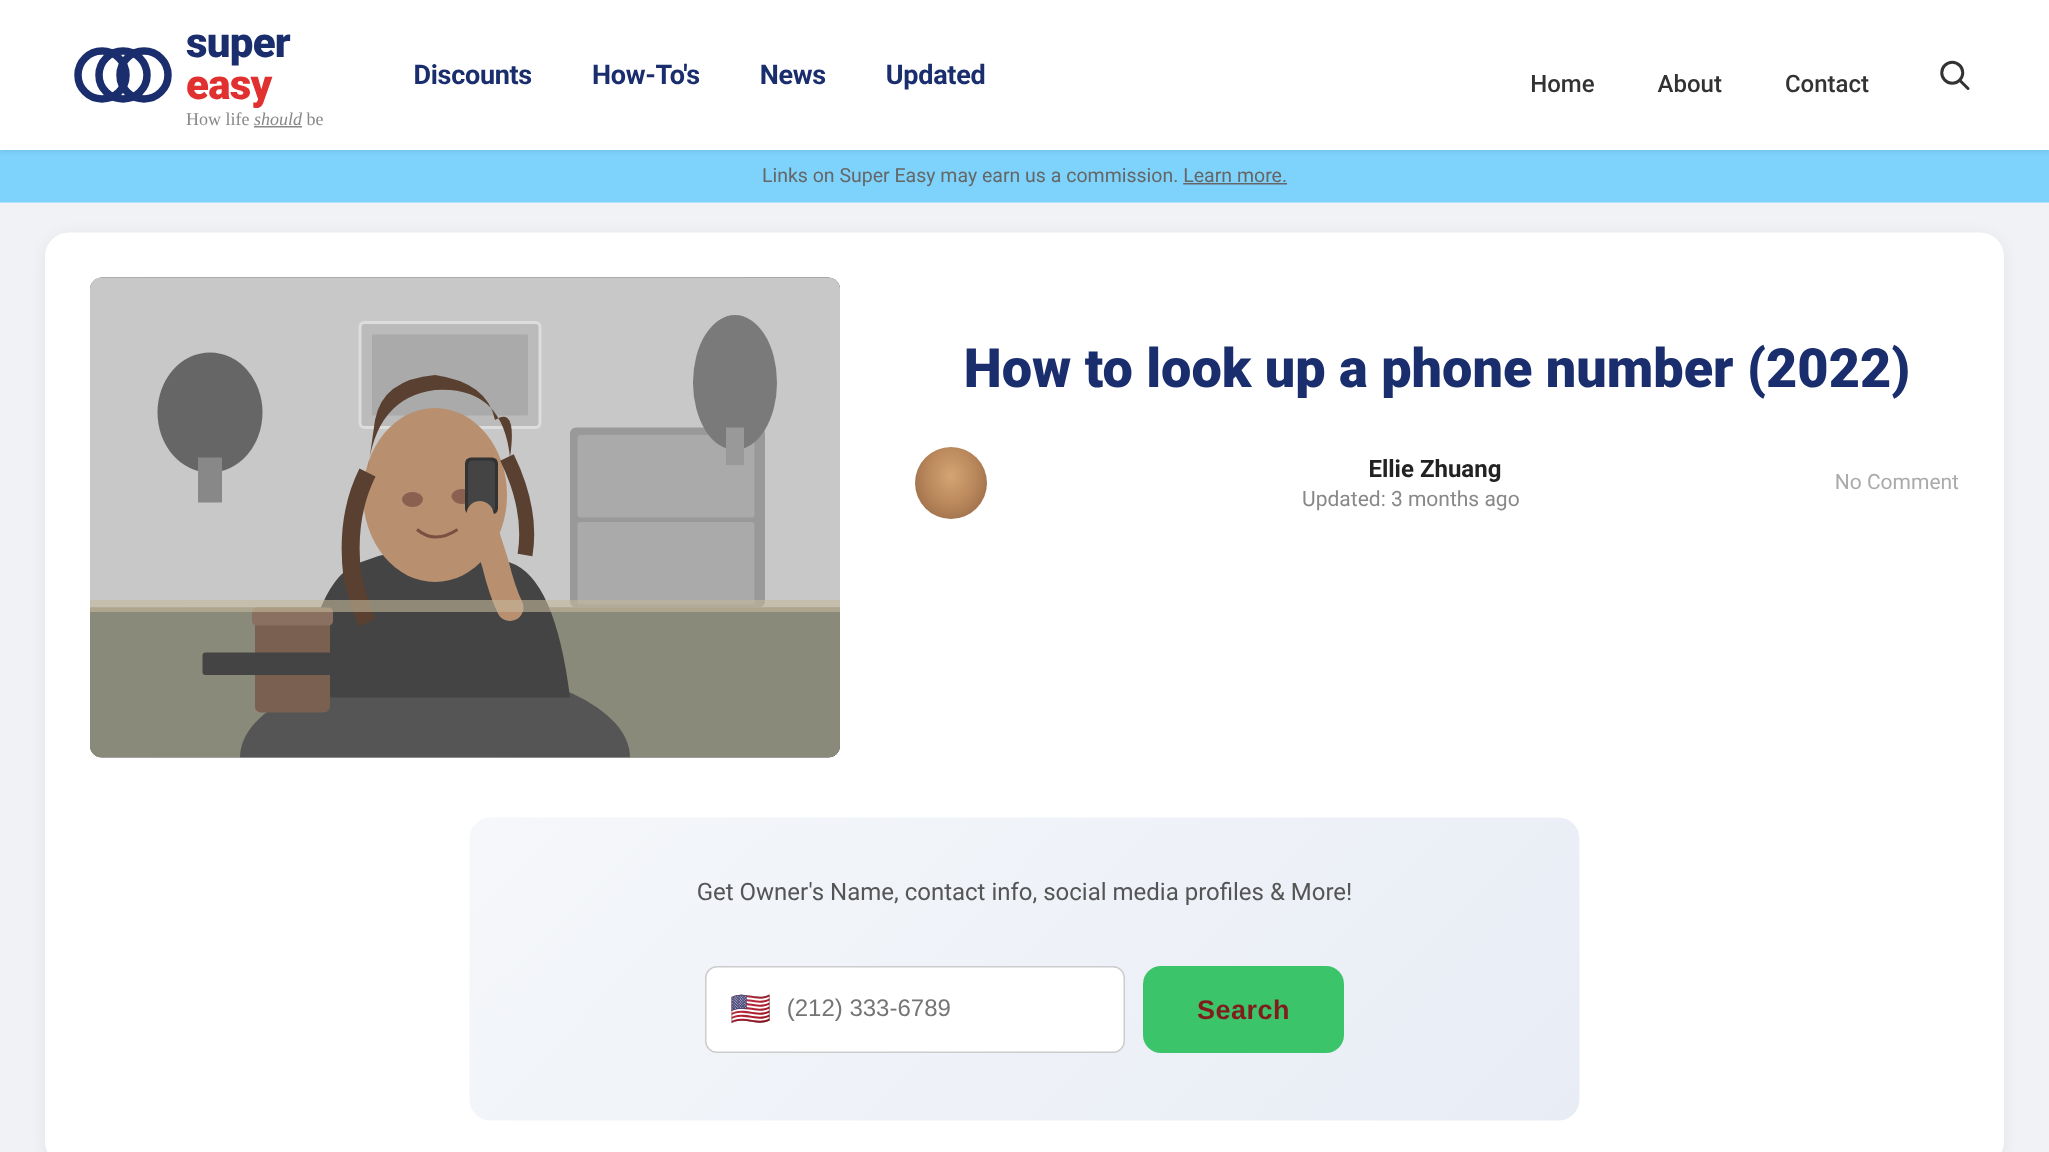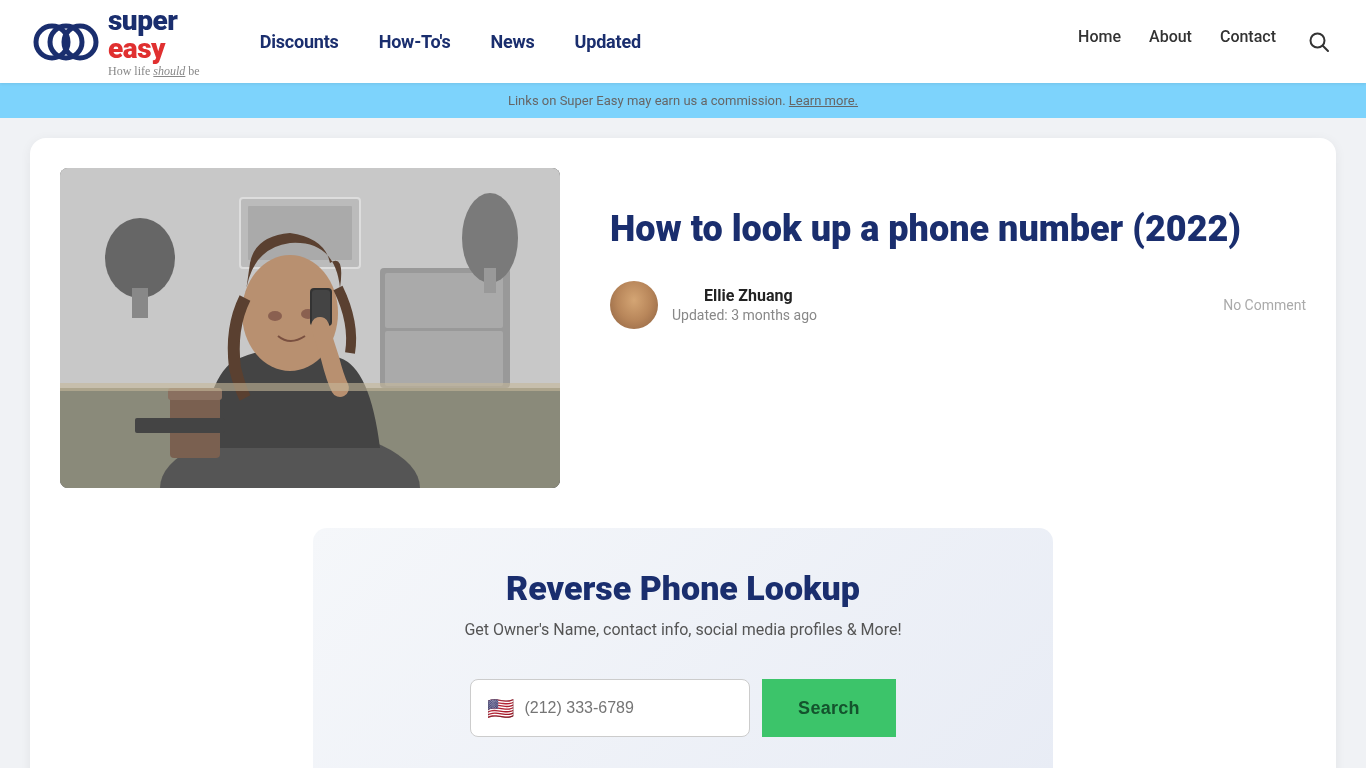--- a/index.html
+++ b/index.html
@@ -6,24 +6,24 @@
     body {
       font-family: -apple-system, BlinkMacSystemFont, 'Segoe UI', Roboto, sans-serif;
       background: #f0f2f5;
       min-height: 768px;
       width: 1366px;
     }
 
     
     .header {
       background: #fff;
-      height: 83px;
-      display: flex;
-      align-items: center;
-      padding: 0 32px;
+      height: 100px;
+      display: flex;
+      align-items: center;
+      padding: 0 48px;
       box-shadow: 0 1px 3px rgba(0,0,0,0.08);
       position: relative;
       z-index: 10;
     }
     .logo-area {
       display: flex;
       align-items: center;
       gap: 8px;
       margin-right: 60px;
       flex-shrink: 0;
@@ -68,22 +68,22 @@
     }
     .main-nav a {
       font-size: 18px;
       font-weight: 700;
       color: #1a2e6e;
       text-decoration: none;
       letter-spacing: -0.2px;
     }
     .right-nav {
       display: flex;
-      align-items: flex-start;
-      gap: 28px;
+      align-items: flex-end;
+      gap: 42px;
     }
     .right-nav a {
       font-size: 16px;
       font-weight: 500;
       color: #333;
       text-decoration: none;
     }
     .search-icon-btn {
       background: none;
       border: none;
@@ -116,20 +116,21 @@
       padding: 30px;
       box-shadow: 0 2px 12px rgba(0,0,0,0.06);
     }
 
     
     .article-hero {
       display: flex;
       align-items: flex-start;
       gap: 50px;
       margin-bottom: 40px;
+      text-align: center;
     }
     .article-image {
       width: 500px;
       height: 320px;
       border-radius: 8px;
       flex-shrink: 0;
       background: #555;
       overflow: hidden;
       position: relative;
     }
@@ -230,23 +231,23 @@
     .phone-input {
       border: none;
       outline: none;
       font-size: 16px;
       color: #737373;
       background: transparent;
       width: 100%;
     }
     .search-btn {
       background: #3cc46a;
-      color: #14532d;
+      color: #7f1d1d;
       border: none;
-      border-radius: 0;
+      border-radius: 12px;
       height: 58px;
       padding: 0 36px;
       font-size: 18px;
       font-weight: 700;
       cursor: pointer;
       letter-spacing: 0.3px;
     }
   </style>
 </head>
 <body>
@@ -375,21 +376,20 @@
           <div class="author-info">
             <span class="author-name">Ellie Zhuang</span>
             <span class="author-updated">Updated: 3 months ago</span>
           </div>
           <span class="no-comment">No Comment</span>
         </div>
       </div>
     </div>
 
     <div class="phone-lookup-widget">
-      <h2 class="widget-title">Reverse Phone Lookup</h2>
       <p class="widget-subtitle">Get Owner's Name, contact info, social media profiles &amp; More!</p>
       <div class="phone-input-row">
         <div class="phone-input-wrap">
           <span class="flag-emoji">🇺🇸</span>
           <input type="text" class="phone-input" placeholder="(212) 333-6789" style="">
         </div>
         <button class="search-btn">Search</button>
       </div>
     </div>
 

